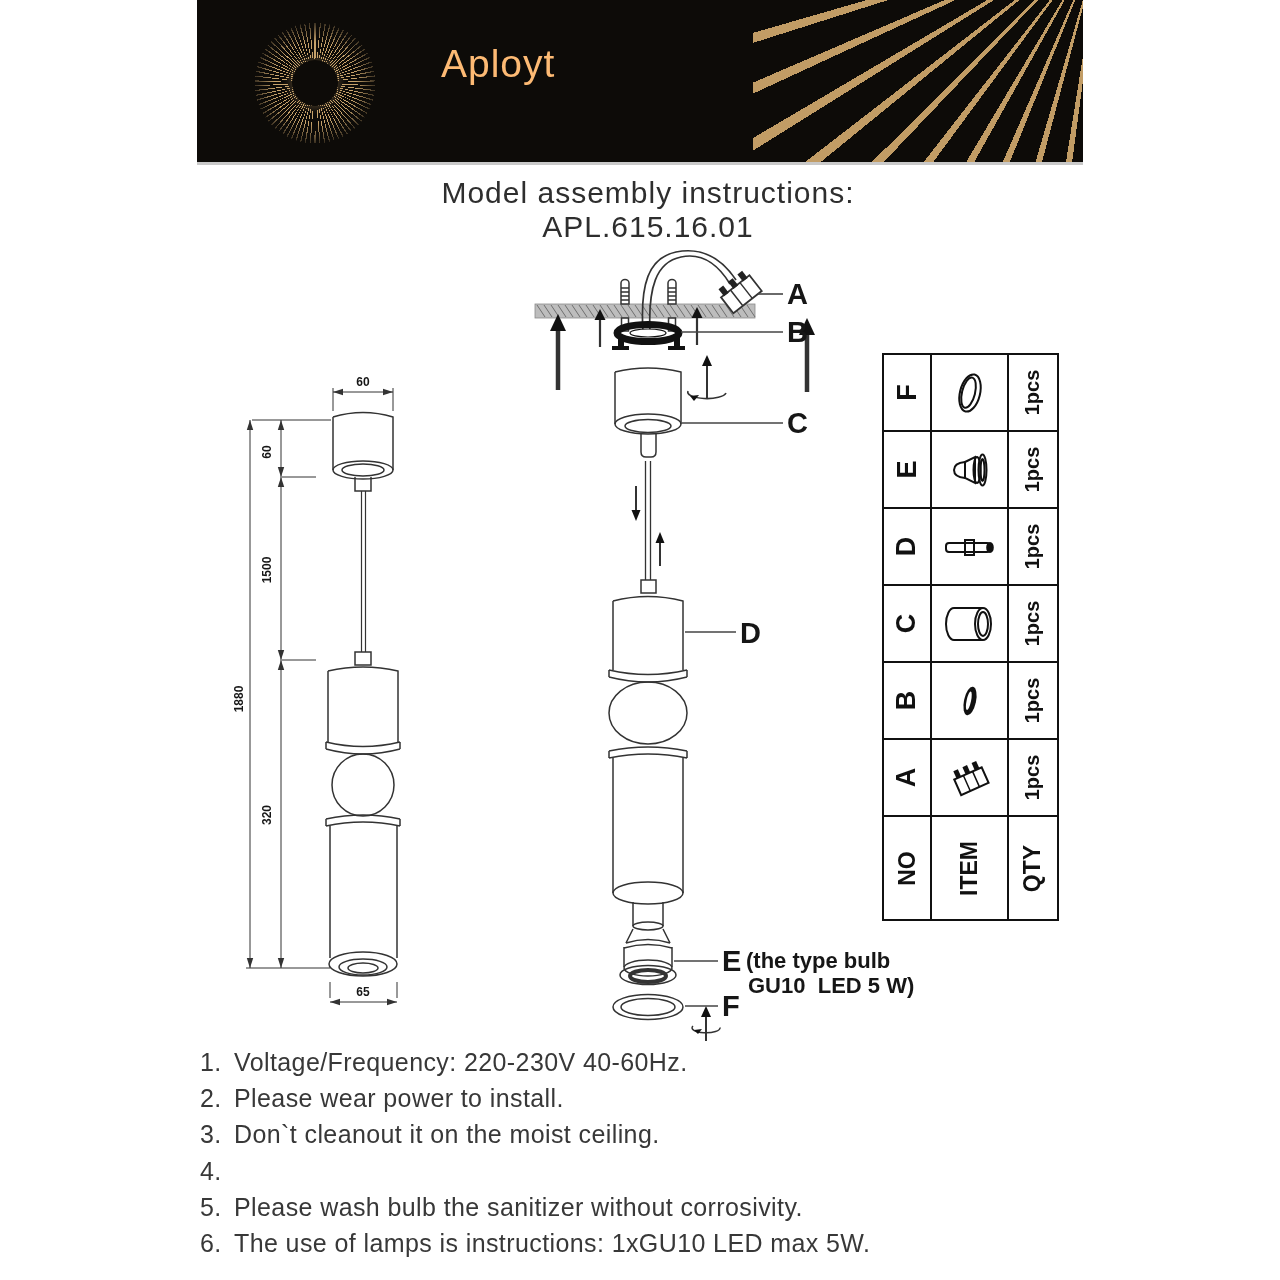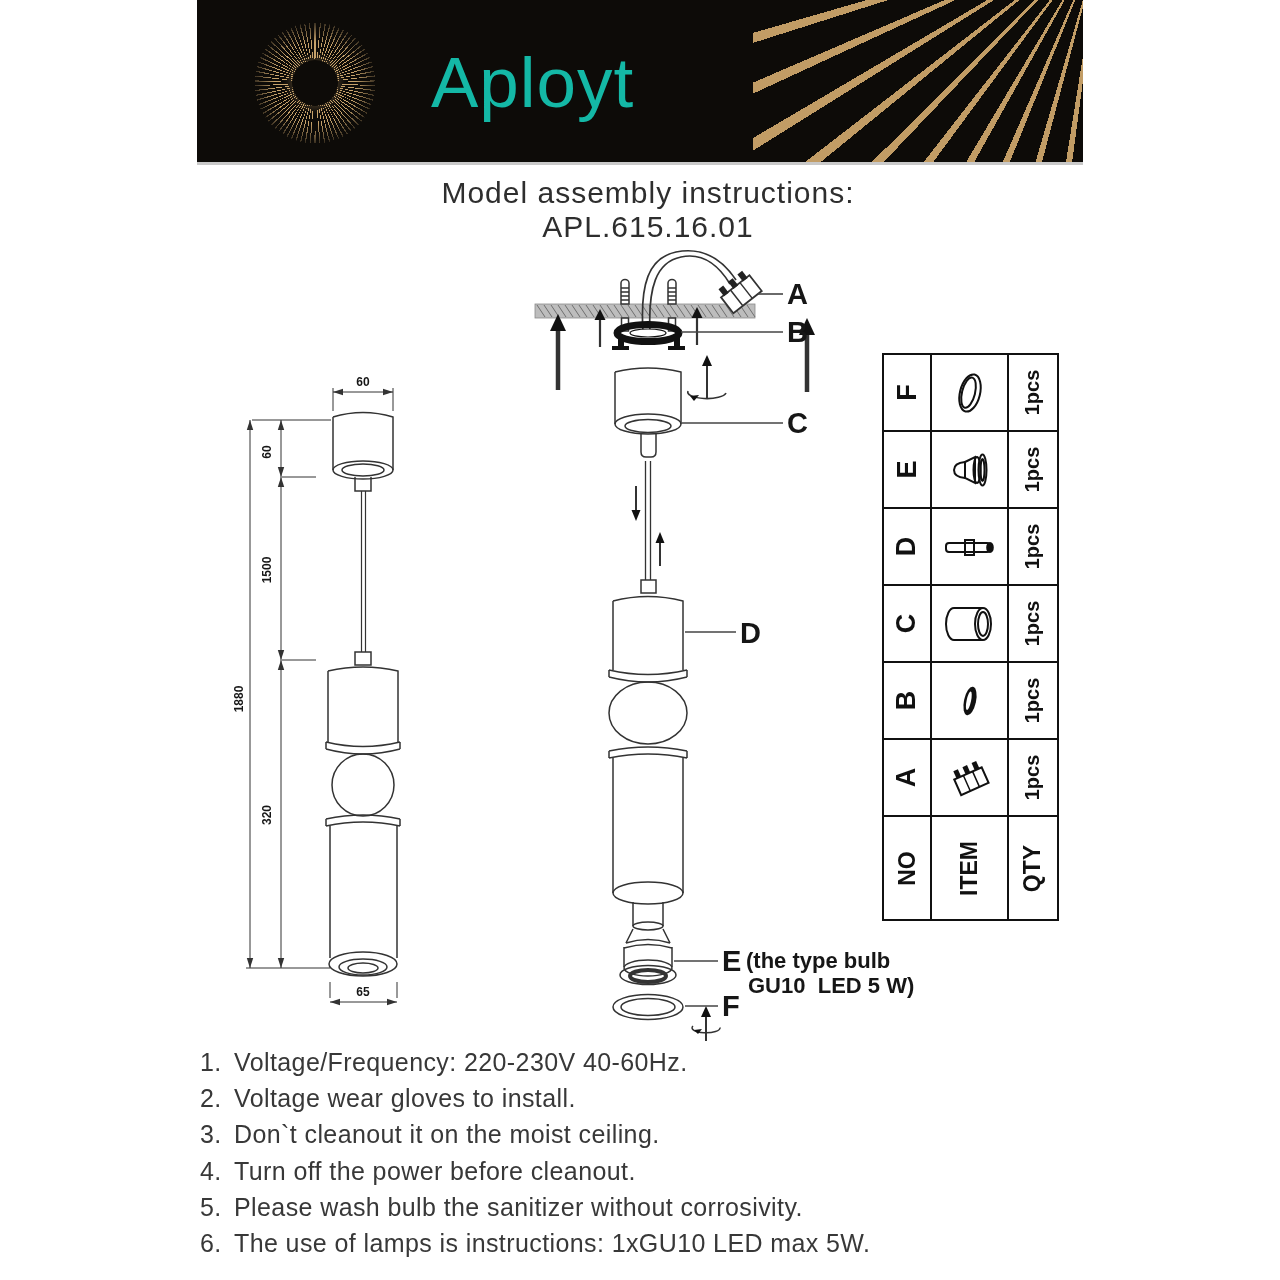--- a/index.html
+++ b/index.html
@@ -9,21 +9,21 @@
   
   .banner{position:absolute;left:197px;top:0;width:886px;height:162px;background:#0d0b08;
           overflow:hidden;border-bottom:3px solid #c9c9c9;}
   .sunburst{position:absolute;left:58px;top:23px;width:120px;height:120px;}
   .sunburst .rays{position:absolute;inset:0;border-radius:50%;
     background:repeating-conic-gradient(from 0deg,rgba(208,170,112,.95) 0deg 1.15deg,rgba(208,170,112,0) 1.15deg 4.6deg);}
   .sunburst .fade{position:absolute;inset:0;border-radius:50%;
     background:radial-gradient(circle,rgba(13,11,8,0) 48%,#0d0b08 78%);}
   .sunburst .hole{position:absolute;left:37px;top:37px;width:46px;height:46px;border-radius:50%;
     background:#0d0b08;box-shadow:0 0 9px 2px rgba(222,184,126,.28);}
-  .brand{position:absolute;left:234px;top:42px;color:#14b8a6;font-size:71px;font-weight:300;
+  .brand{position:absolute;left:244px;top:42px;color:#fdba74;font-size:39px;font-weight:300;
     letter-spacing:1px;font-family:"Liberation Sans",sans-serif;}
   .corner-rays{position:absolute;right:0;top:0;width:330px;height:162px;
     background:repeating-conic-gradient(from 130deg at 106% -42%,rgba(203,164,106,.95) 0deg 1.5deg,rgba(203,164,106,0) 1.5deg 7.2deg);}
 
   
   .title{position:absolute;left:0;top:176px;width:1296px;text-align:center;color:#2e2e2e;}
   .title .t1{font-size:30px;font-weight:500;letter-spacing:1px;line-height:34px;}
   .title .t2{font-size:30px;font-weight:500;letter-spacing:1px;line-height:34px;}
 
   
@@ -366,29 +366,28 @@
       </div>
   </div>
 
   <div class="instructions">
     <div class="inst-row">
       <span class="inst-num">1.</span>
       <span>Voltage/Frequency: 220-230V 40-60Hz.</span>
     </div>
     <div class="inst-row">
       <span class="inst-num">2.</span>
-      <span>Voltage wear gloves to install.</span>
+      <span>Please wear power to install.</span>
     </div>
     <div class="inst-row">
       <span class="inst-num">3.</span>
       <span>Don`t cleanout it on the moist ceiling.</span>
     </div>
     <div class="inst-row">
       <span class="inst-num">4.</span>
-      <span>Turn off the power before cleanout.</span>
     </div>
     <div class="inst-row">
       <span class="inst-num">5.</span>
       <span>Please wash bulb the sanitizer without corrosivity.</span>
     </div>
     <div class="inst-row">
       <span class="inst-num">6.</span>
       <span>The use of lamps is instructions: 1xGU10 LED max 5W.</span>
     </div>
   </div>

